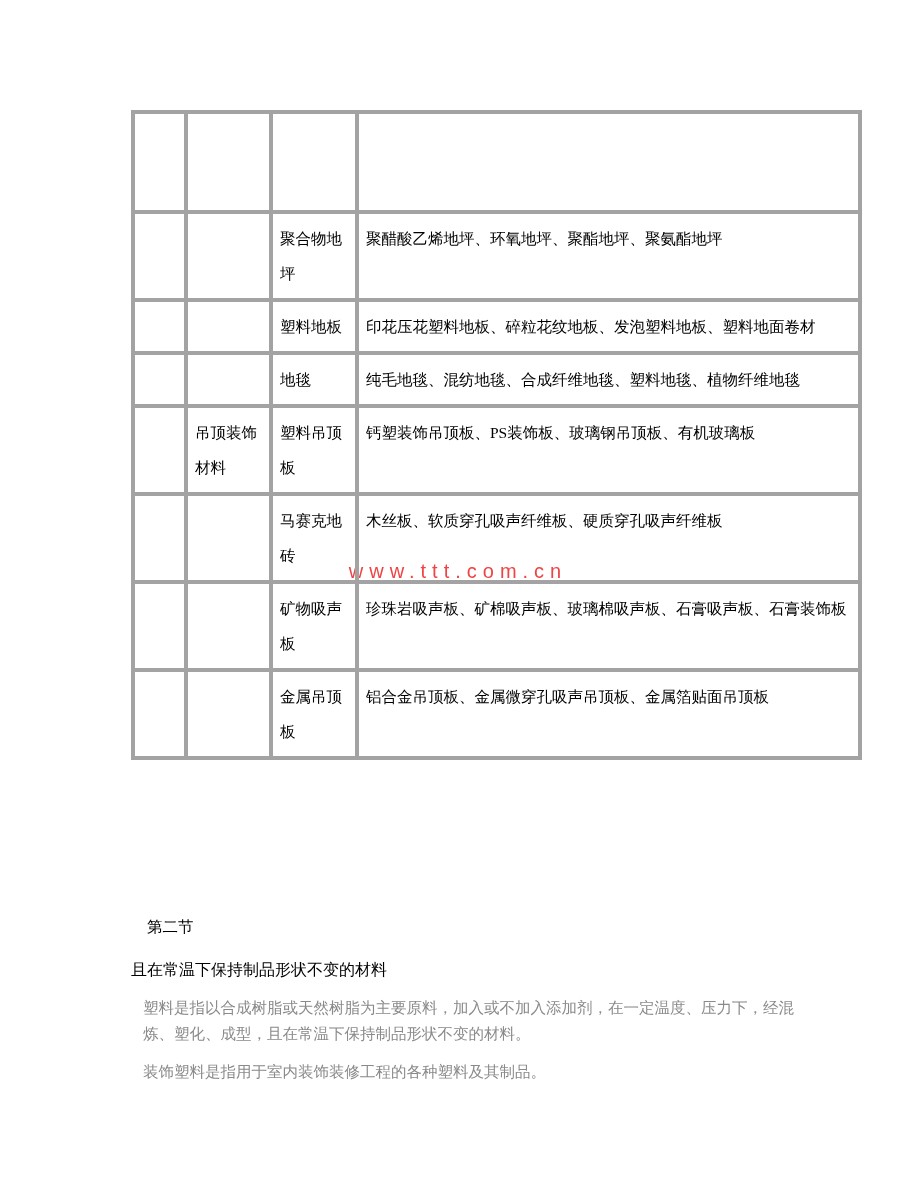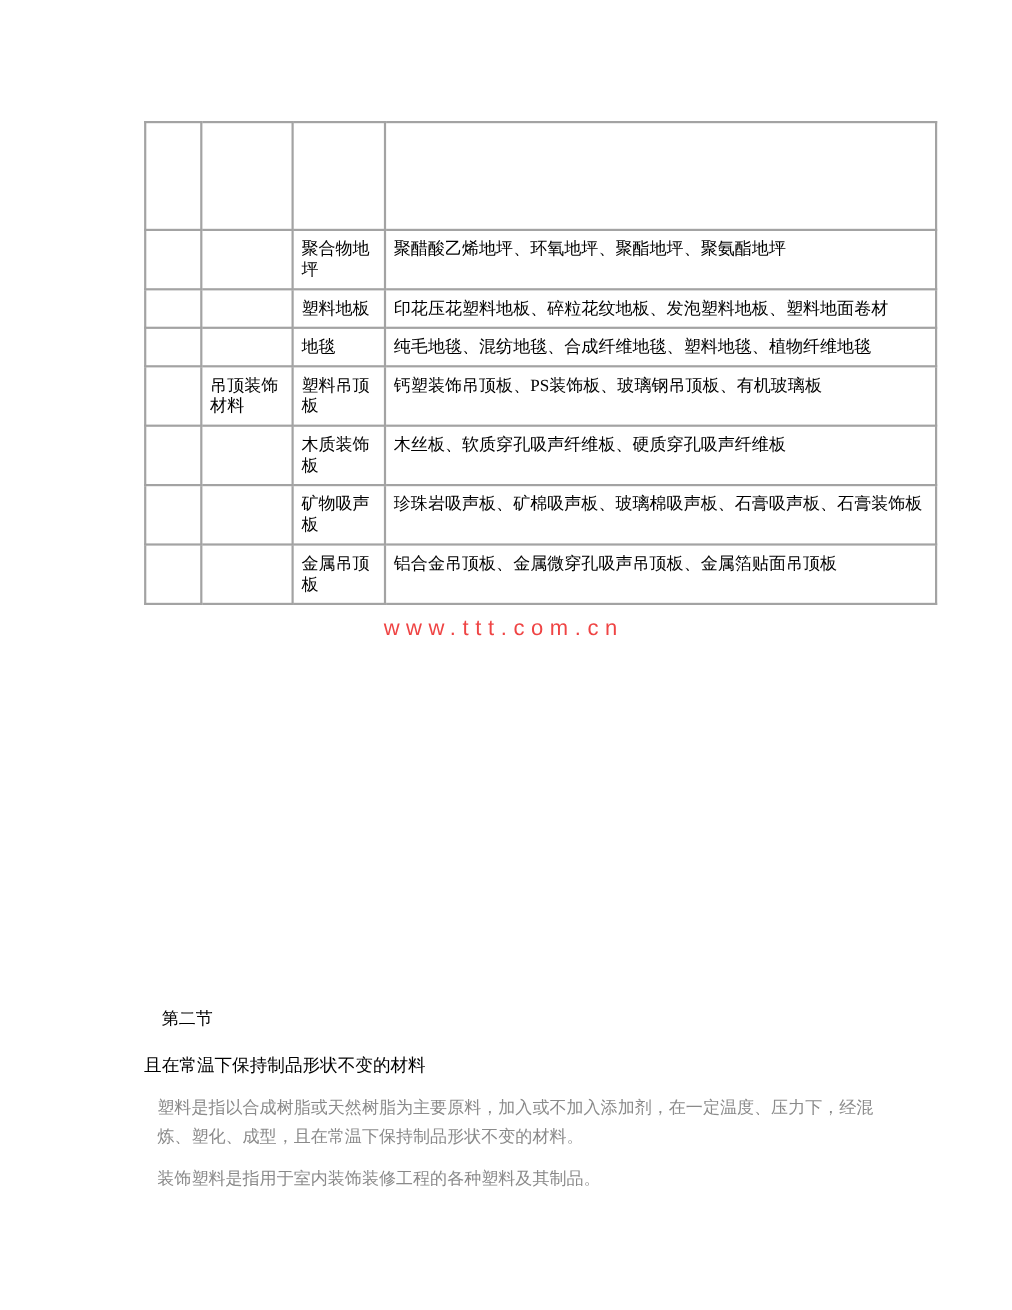--- a/index.html
+++ b/index.html
@@ -42,26 +42,26 @@
     position: absolute;
     left: 131px;
     top: 110px;
     width: 659px;
     border-collapse: collapse;
     table-layout: fixed;
     z-index: 2;
     background: transparent;
   }
   .doc-table td {
-    border: 2px solid #a3a3a3;
+    border: 4px solid #a3a3a3;
     vertical-align: top;
     padding: 7px 6px 7px 7px;
     font-family: "Liberation Serif", "DejaVu Serif", serif;
     font-size: 15.5px;
-    line-height: 19px;
+    line-height: 35px;
     background: transparent;
   }
   .c0 { width: 36px; }
   .c1 { width: 68px; }
   .c2 { width: 69px; }
   .c3 { width: 486px; }
   .row-empty td { height: 82px; }
   .section {
     position: absolute;
     left: 131px;
@@ -125,21 +125,21 @@
       </tr>
       <tr>
         <td class="c0"></td>
         <td class="c1">吊顶装饰材料</td>
         <td class="c2">塑料吊顶板</td>
         <td class="c3">钙塑装饰吊顶板、PS装饰板、玻璃钢吊顶板、有机玻璃板</td>
       </tr>
       <tr>
         <td class="c0"></td>
         <td class="c1"></td>
-        <td class="c2">木质装饰板</td>
+        <td class="c2">马赛克地砖</td>
         <td class="c3">木丝板、软质穿孔吸声纤维板、硬质穿孔吸声纤维板</td>
       </tr>
       <tr>
         <td class="c0"></td>
         <td class="c1"></td>
         <td class="c2">矿物吸声板</td>
         <td class="c3">珍珠岩吸声板、矿棉吸声板、玻璃棉吸声板、石膏吸声板、石膏装饰板</td>
       </tr>
       <tr>
         <td class="c0"></td>

